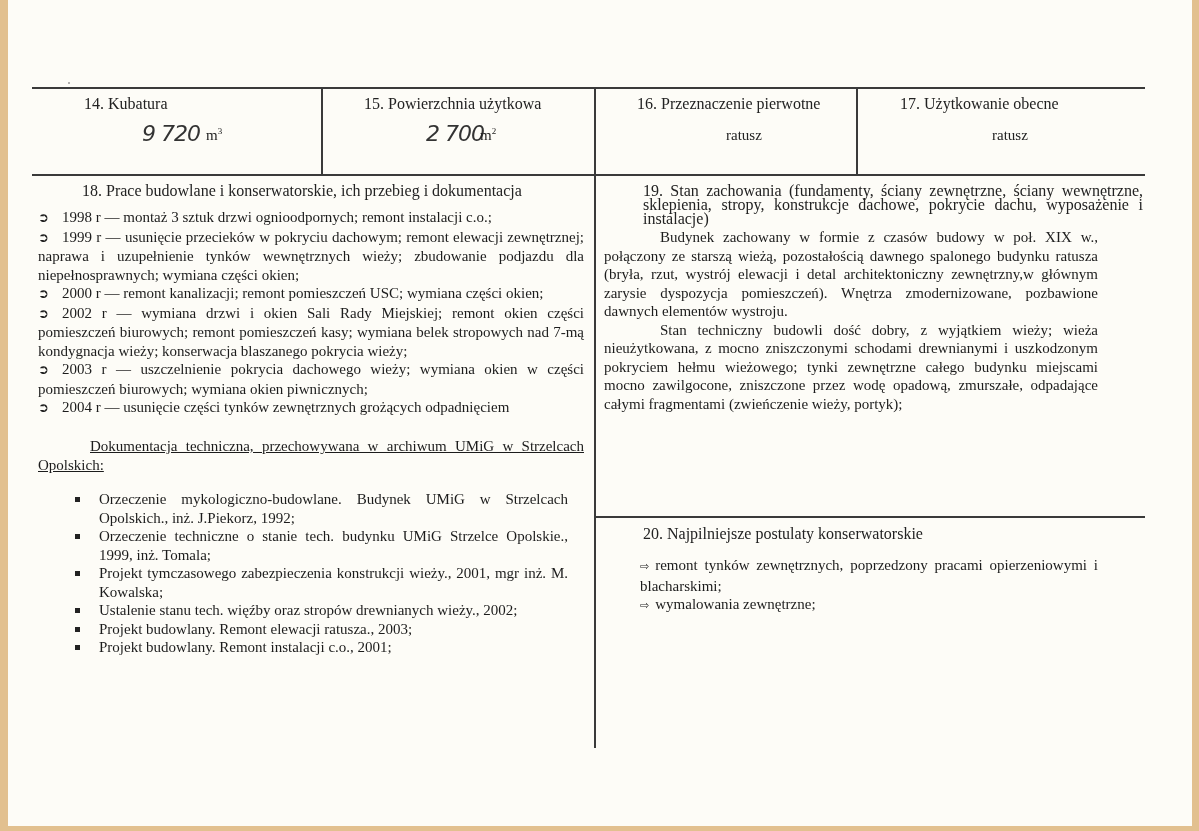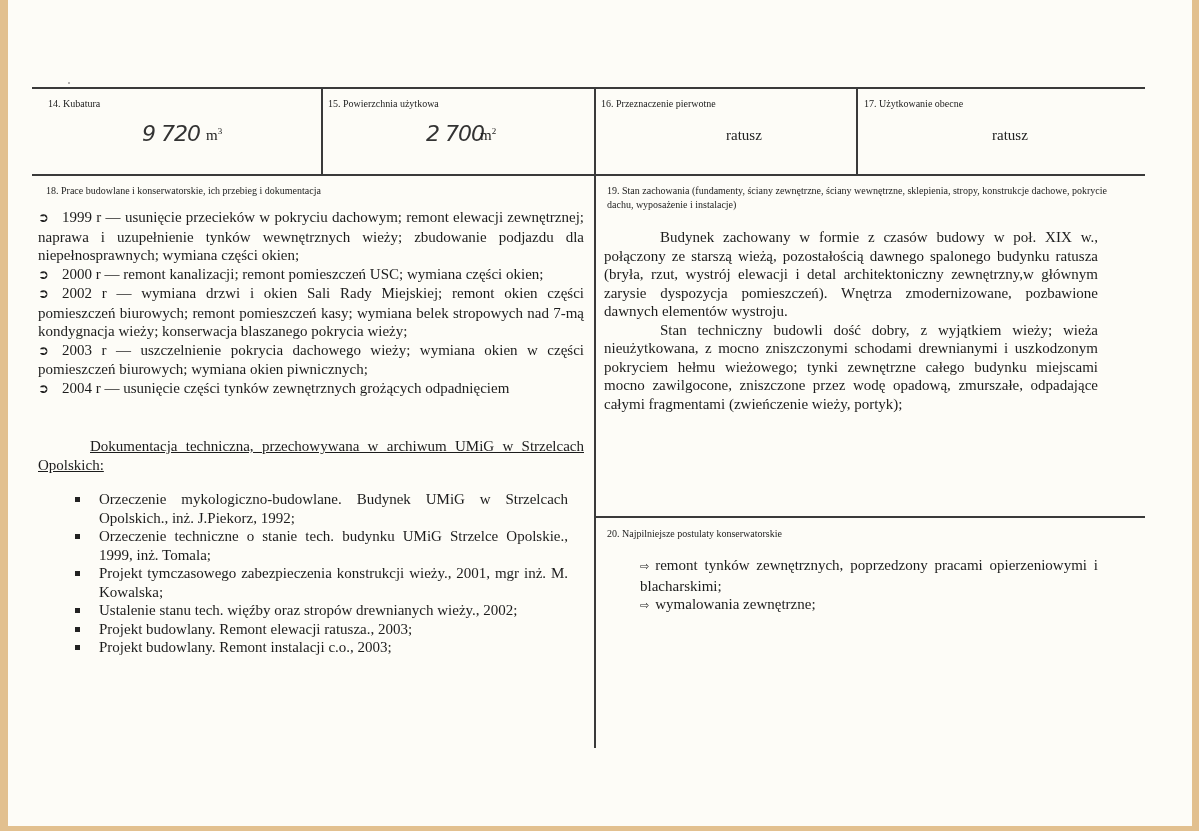--- a/index.html
+++ b/index.html
@@ -10,21 +10,21 @@
       font-family: "Liberation Serif", serif;
       color: #1a1a1a;
     }
     .paper {
       position: absolute; left: 8px; top: 0; width: 1184px; height: 826px;
       background: #fdfcf7;
     }
     .hline { position: absolute; height: 2px; background: #3a3a3a; }
     .vline { position: absolute; width: 2px; background: #3a3a3a; }
     .label {
-      position: absolute; font-size: 10px; line-height: 14px; color: #222;
+      position: absolute; font-size: 16px; line-height: 14px; color: #222; margin-left: 36px;
     }
     .value-hand {
       position: absolute; font-size: 22px; font-style: italic;
       font-family: "DejaVu Sans", sans-serif; font-weight: 300; color: #333;
       letter-spacing: -1px;
     }
     .unit { position: absolute; font-size: 15px; color: #222; }
     .unit sup { font-size: 9px; }
     .value-text { position: absolute; font-size: 15px; color: #222; margin-left: 20px; }
     .body-text {
@@ -71,36 +71,37 @@
   </div>
 
   <div class="label" style="left:593px; top:97px;">16. Przeznaczenie pierwotne</div>
   <div class="value-text" style="left:698px; top:127px;">ratusz</div>
 
   <div class="label" style="left:856px; top:97px;">17. Użytkowanie obecne</div>
   <div class="value-text" style="left:964px; top:127px;">ratusz</div>
 
   <div class="label" style="left:38px; top:184px;">18. Prace budowlane i konserwatorskie, ich przebieg i dokumentacja</div>
   <div class="body-text" style="left:30px; top:208px; width:546px;">
+    <div><span class="arrow-bullet">➲</span><span>1998 r — montaż 3 sztuk drzwi ognioodpornych; remont instalacji c.o.;</span></div>
     <div><span class="arrow-bullet">➲</span><span>1999 r — usunięcie przecieków w pokryciu dachowym; remont elewacji zewnętrznej; naprawa i uzupełnienie tynków wewnętrznych wieży; zbudowanie podjazdu dla niepełnosprawnych; wymiana części okien;</span></div>
     <div><span class="arrow-bullet">➲</span><span>2000 r — remont kanalizacji; remont pomieszczeń USC; wymiana części okien;</span></div>
     <div><span class="arrow-bullet">➲</span><span>2002 r — wymiana drzwi i okien Sali Rady Miejskiej; remont okien części pomieszczeń biurowych; remont pomieszczeń kasy; wymiana belek stropowych nad 7-mą kondygnacja wieży; konserwacja blaszanego pokrycia wieży;</span></div>
     <div><span class="arrow-bullet">➲</span><span>2003 r — uszczelnienie pokrycia dachowego wieży; wymiana okien w części pomieszczeń biurowych; wymiana okien piwnicznych;</span></div>
     <div><span class="arrow-bullet">➲</span><span>2004 r — usunięcie części tynków zewnętrznych grożących odpadnięciem</span></div>
   </div>
 
   <div class="body-text" style="left:30px; top:437px; width:546px;">
     <div class="docs-head">Dokumentacja techniczna, przechowywana w archiwum UMiG w Strzelcach Opolskich:</div>
     <ul class="docs">
       <li>Orzeczenie mykologiczno-budowlane. Budynek UMiG w Strzelcach Opolskich., inż. J.Piekorz, 1992;</li>
       <li>Orzeczenie techniczne o stanie tech. budynku UMiG Strzelce Opolskie., 1999, inż. Tomala;</li>
       <li>Projekt tymczasowego zabezpieczenia konstrukcji wieży., 2001, mgr inż. M. Kowalska;</li>
       <li>Ustalenie stanu tech. więźby oraz stropów drewnianych wieży., 2002;</li>
       <li>Projekt budowlany. Remont elewacji ratusza., 2003;</li>
-      <li>Projekt budowlany. Remont instalacji c.o., 2003;</li>
+      <li>Projekt budowlany. Remont instalacji c.o., 2001;</li>
     </ul>
   </div>
 
   <div class="label" style="left:599px; top:184px; width:500px; text-align:justify;">19. Stan zachowania (fundamenty, ściany zewnętrzne, ściany wewnętrzne, sklepienia, stropy, konstrukcje dachowe, pokrycie dachu, wyposażenie i instalacje)</div>
   <div class="body-text" style="left:596px; top:228px; width:494px;">
     <div class="indent">Budynek zachowany w formie z czasów budowy w poł. XIX w., połączony ze starszą wieżą, pozostałością dawnego spalonego budynku ratusza (bryła, rzut, wystrój elewacji i detal architektoniczny zewnętrzny,w głównym zarysie dyspozycja pomieszczeń). Wnętrza zmodernizowane, pozbawione dawnych elementów wystroju.</div>
     <div class="indent">Stan techniczny budowli dość dobry, z wyjątkiem wieży; wieża nieużytkowana, z mocno zniszczonymi schodami drewnianymi i uszkodzonym pokryciem hełmu wieżowego; tynki zewnętrzne całego budynku miejscami mocno zawilgocone, zniszczone przez wodę opadową, zmurszałe, odpadające całymi fragmentami (zwieńczenie wieży, portyk);</div>
   </div>
 
   <div class="label" style="left:599px; top:527px;">20. Najpilniejsze postulaty konserwatorskie</div>

